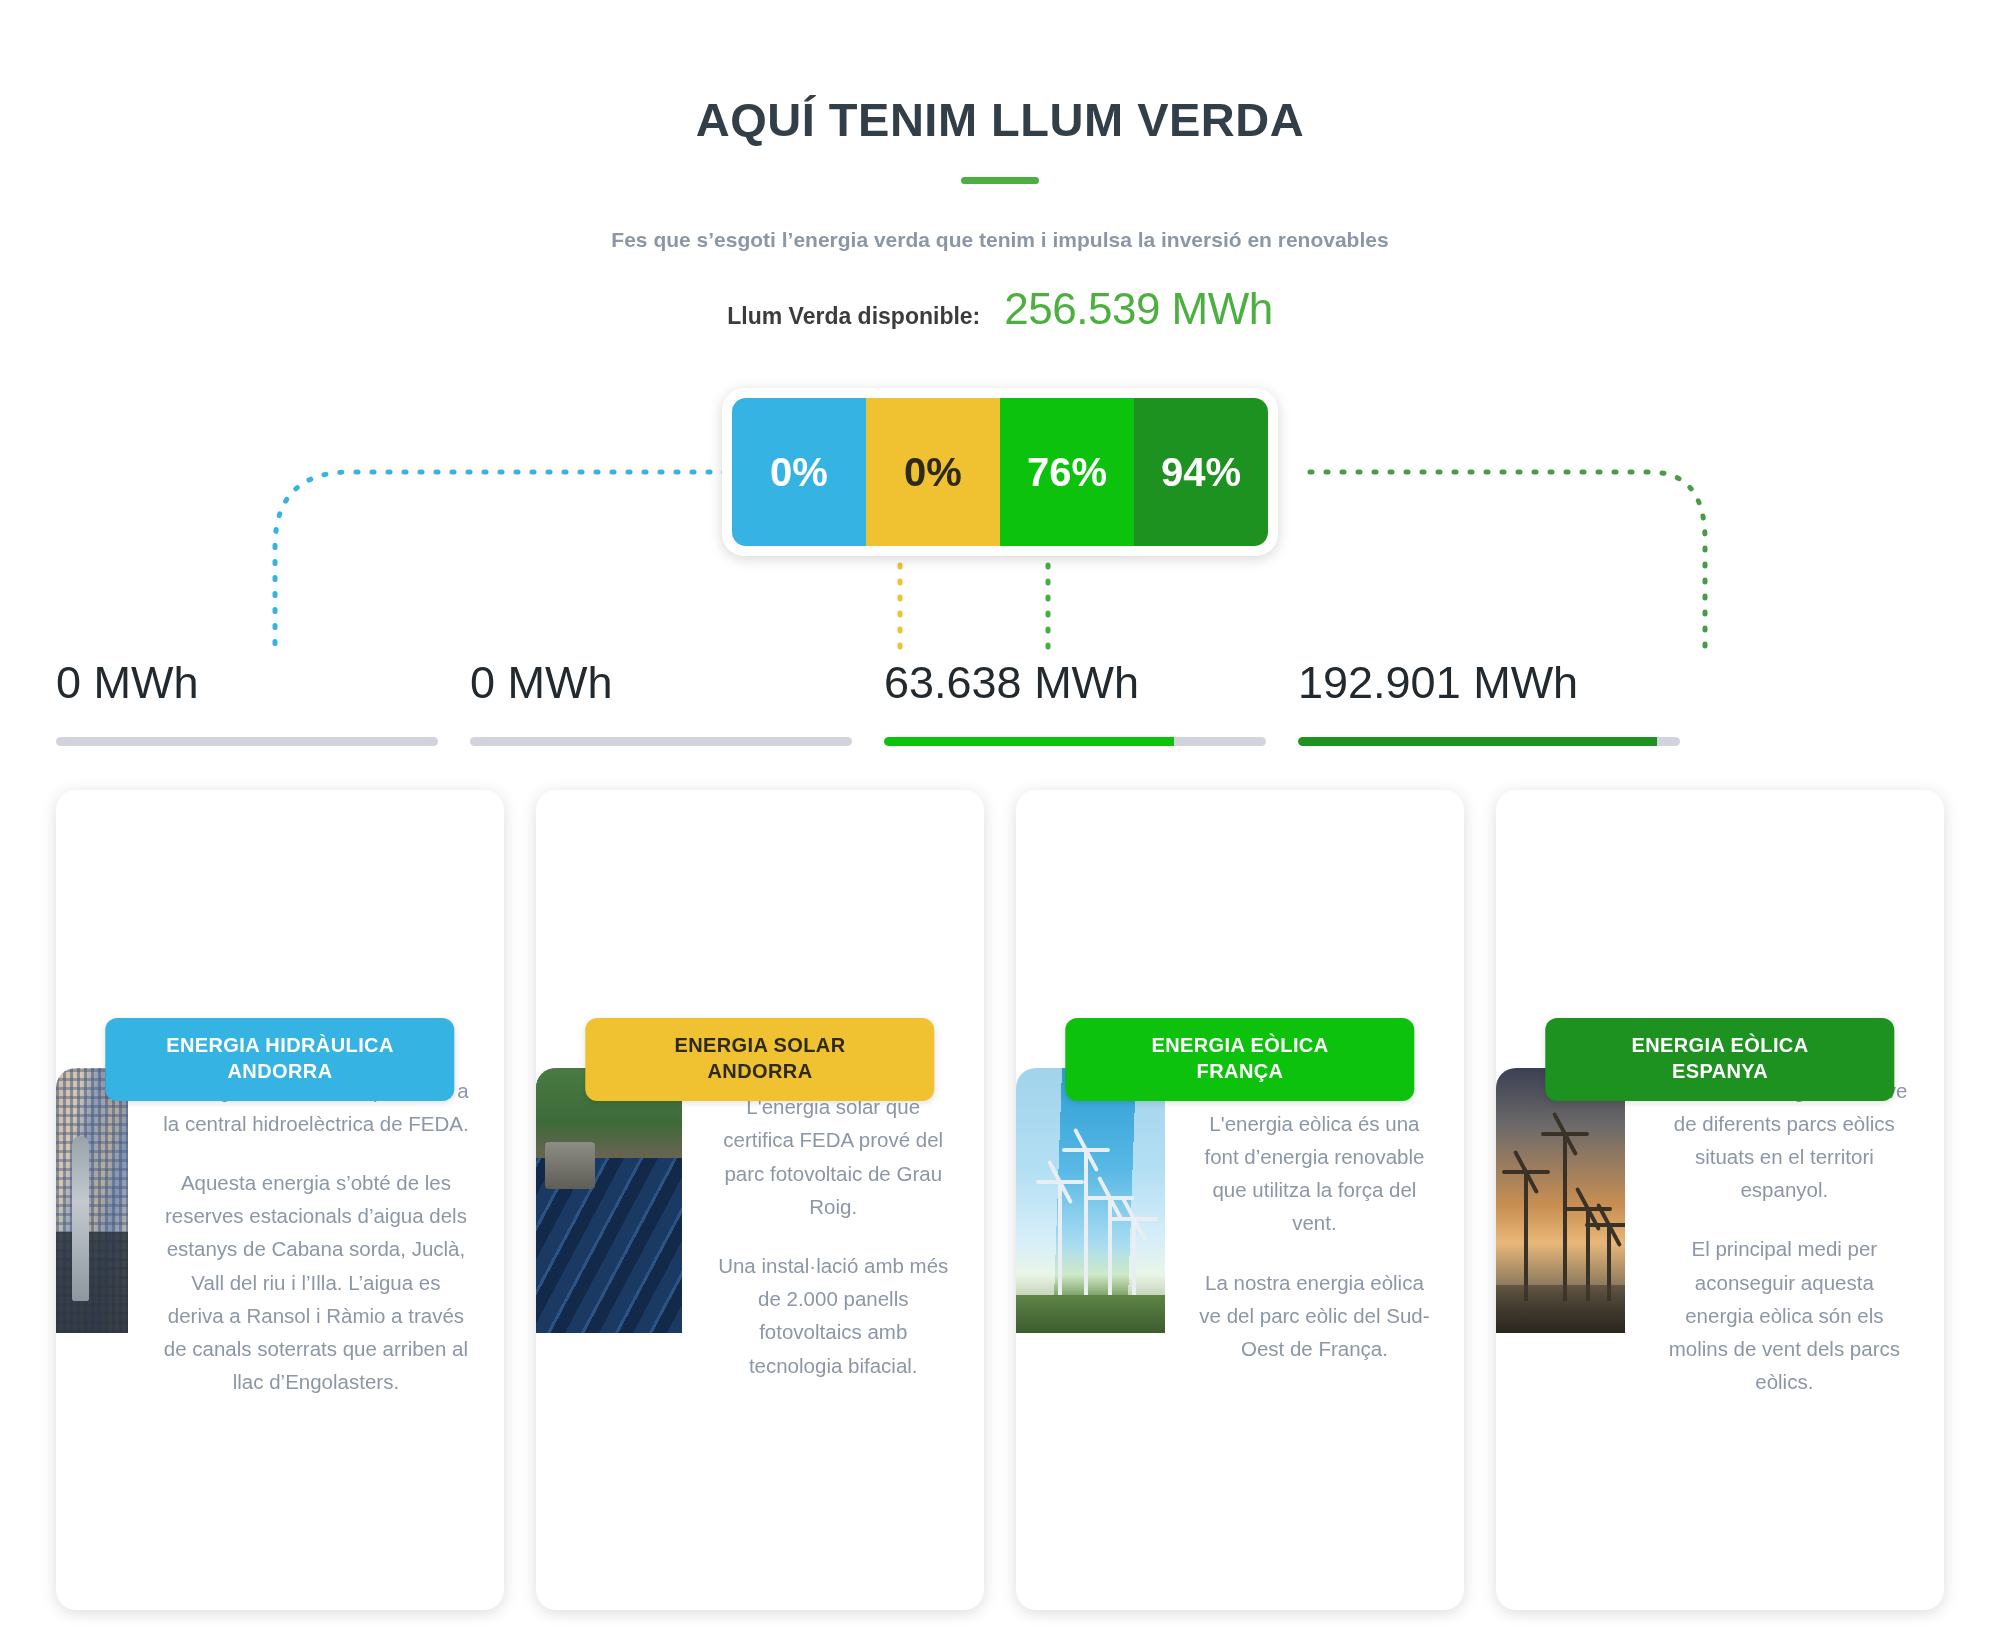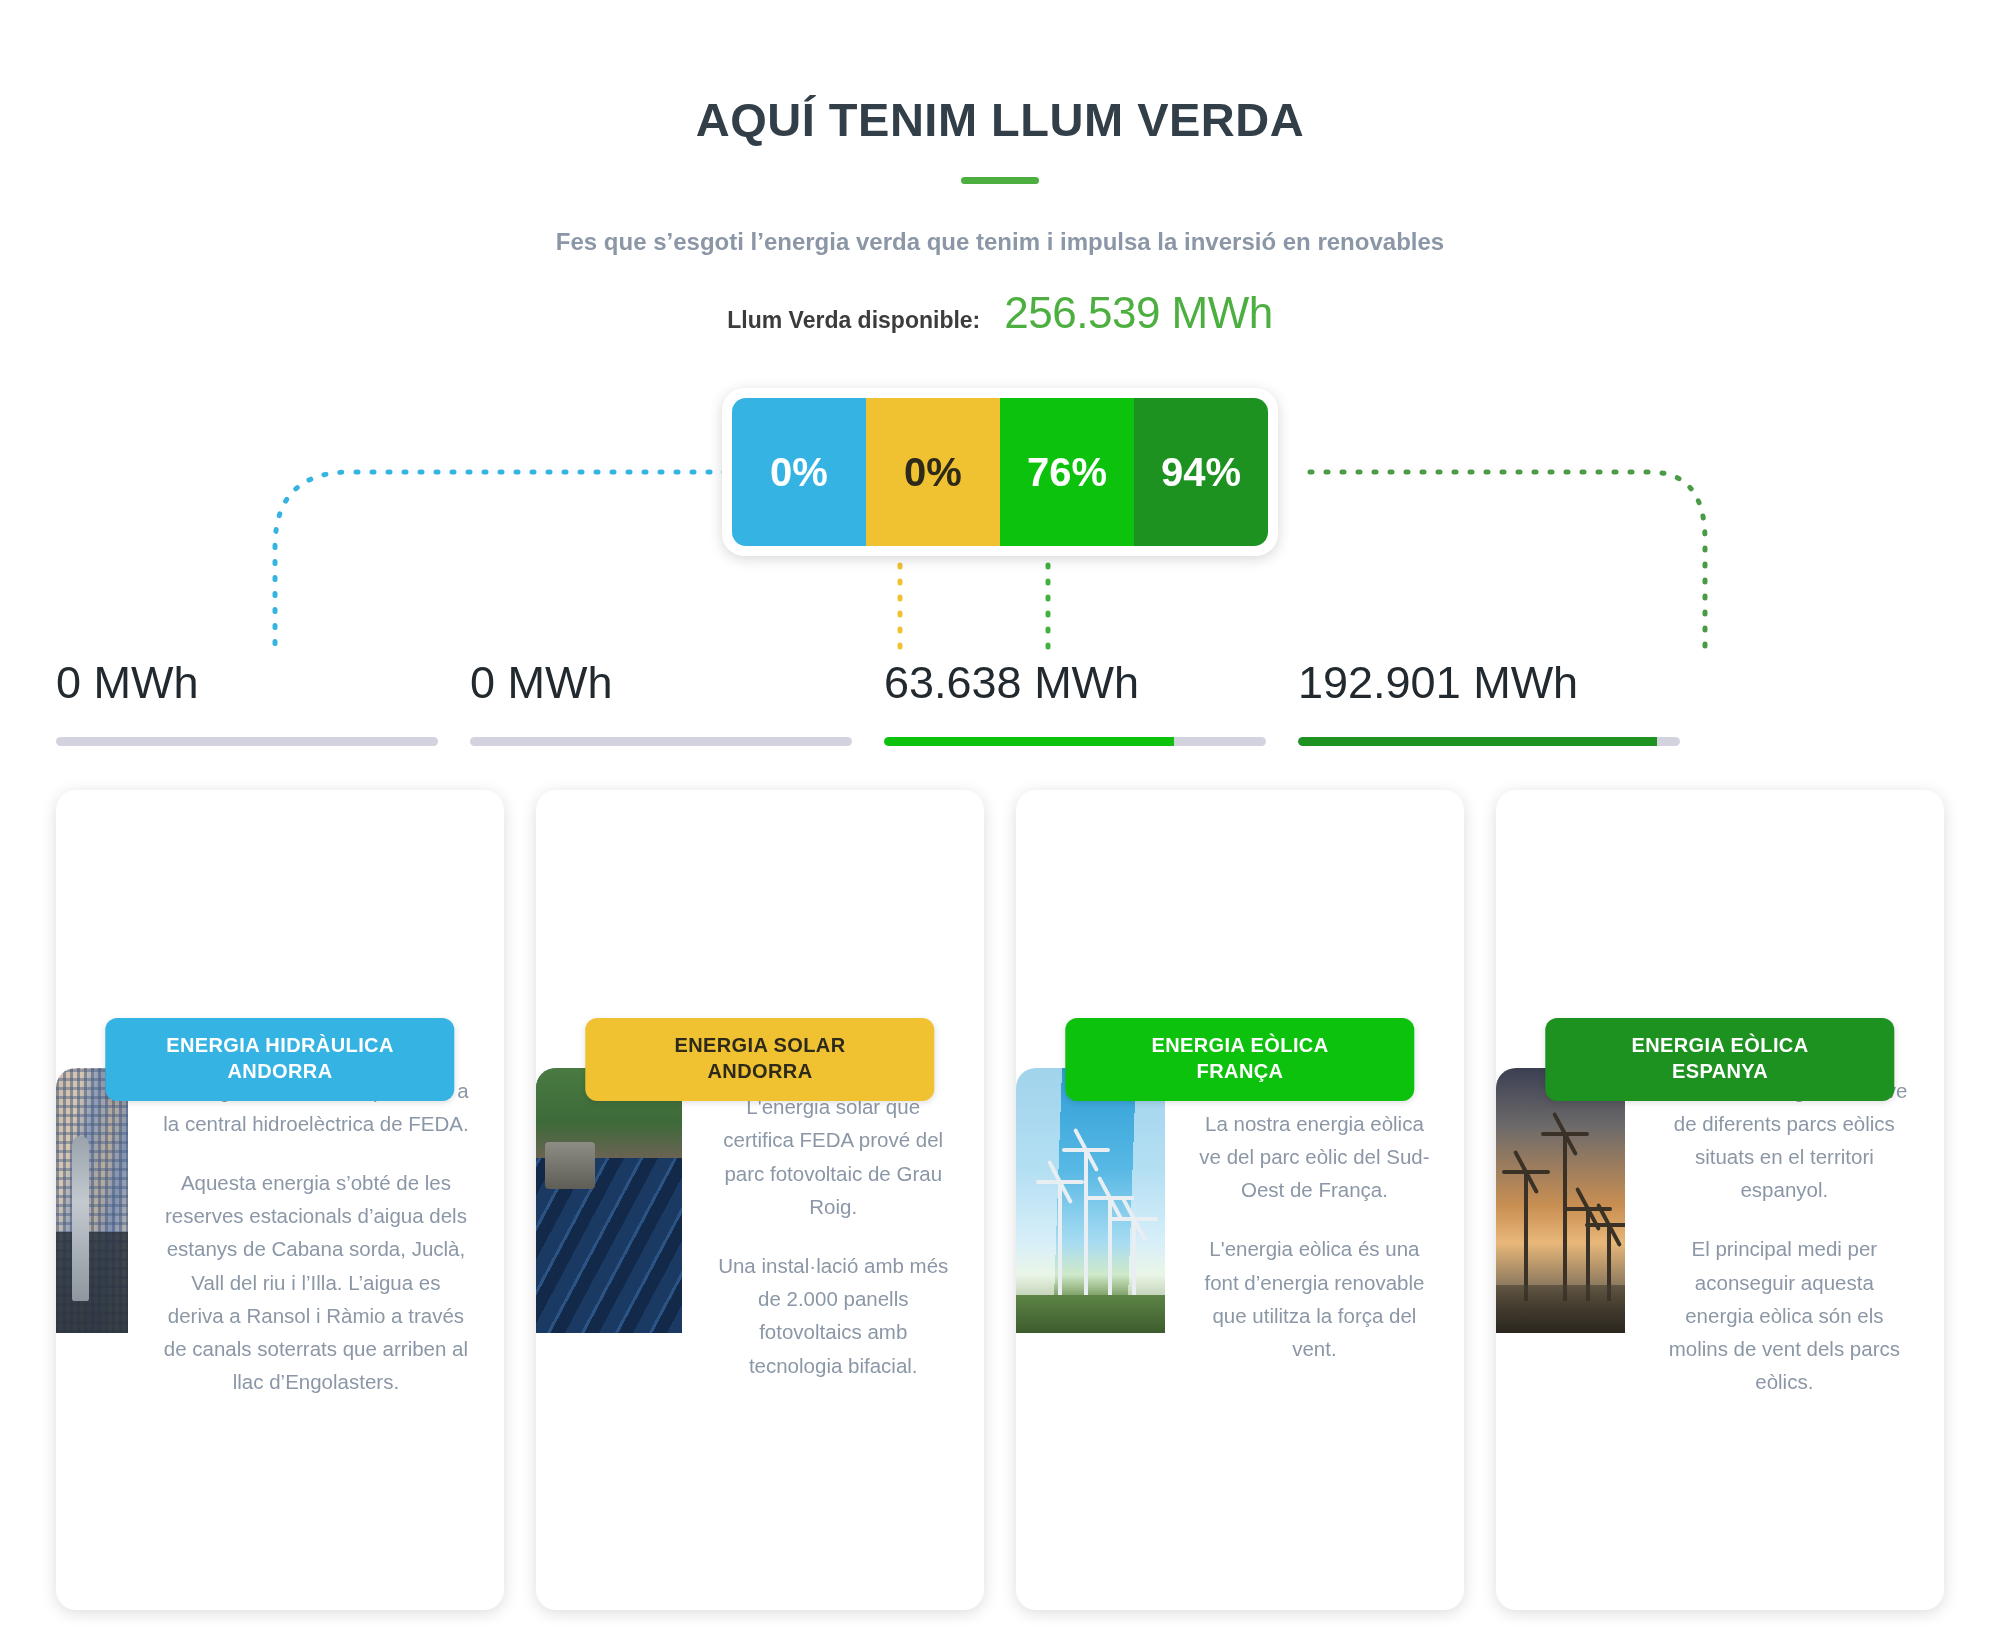--- a/index.html
+++ b/index.html
@@ -15,21 +15,21 @@
   .hdr { width: 100%; text-align: center; padding-top: 92px; }
   .hdr-title {
     font-size: 47px; font-weight: 700; letter-spacing: .5px;
     color: #333f48; font-family: "Liberation Sans", sans-serif;
   }
   .hdr-rule {
     width: 78px; height: 7px; background: #4caf3f; border-radius: 4px;
     margin: 30px auto 0;
   }
   .hdr-sub {
-    margin-top: 44px; font-size: 24px; font-weight: 700; color: #8b97a6;
+    margin-top: 44px; font-size: 21px; font-weight: 700; color: #8b97a6;
   }
   .counter {
     margin-top: 32px; display: flex; align-items: baseline;
     justify-content: center; gap: 24px;
   }
   .counter-label { font-size: 23px; font-weight: 700; color: #3c3c3c; }
   .counter-value { font-size: 44px; font-weight: 400; color: #4caf3f; letter-spacing: -.5px; }
 
   
   .segwrap {
@@ -240,22 +240,22 @@
       <div class="card-img ph-windfr">
         <span class="turb" style="left:28%;height:44%"></span>
         <span class="turb" style="left:46%;height:56%"></span>
         <span class="turb" style="left:62%;height:38%"></span>
         <span class="turb" style="left:78%;height:30%"></span>
       </div>
       <div class="card-badge" style="background: rgb(13, 194, 13); color: rgb(255, 255, 255);">
         <span>ENERGIA EÒLICA<br>FRANÇA</span>
       </div>
       <div class="card-body">
+        <p>L'energia eòlica és una font d’energia renovable que utilitza la força del vent.</p>
         <p>La nostra energia eòlica ve del parc eòlic del Sud-Oest de França.</p>
-        <p>L'energia eòlica és una font d’energia renovable que utilitza la força del vent.</p>
       </div>
     </div>
 
     <div class="card">
       <div class="card-img ph-windes">
         <span class="turb" style="left:22%;height:48%"></span>
         <span class="turb" style="left:52%;height:62%"></span>
         <span class="turb" style="left:70%;height:34%"></span>
         <span class="turb" style="left:86%;height:28%"></span>
       </div>

